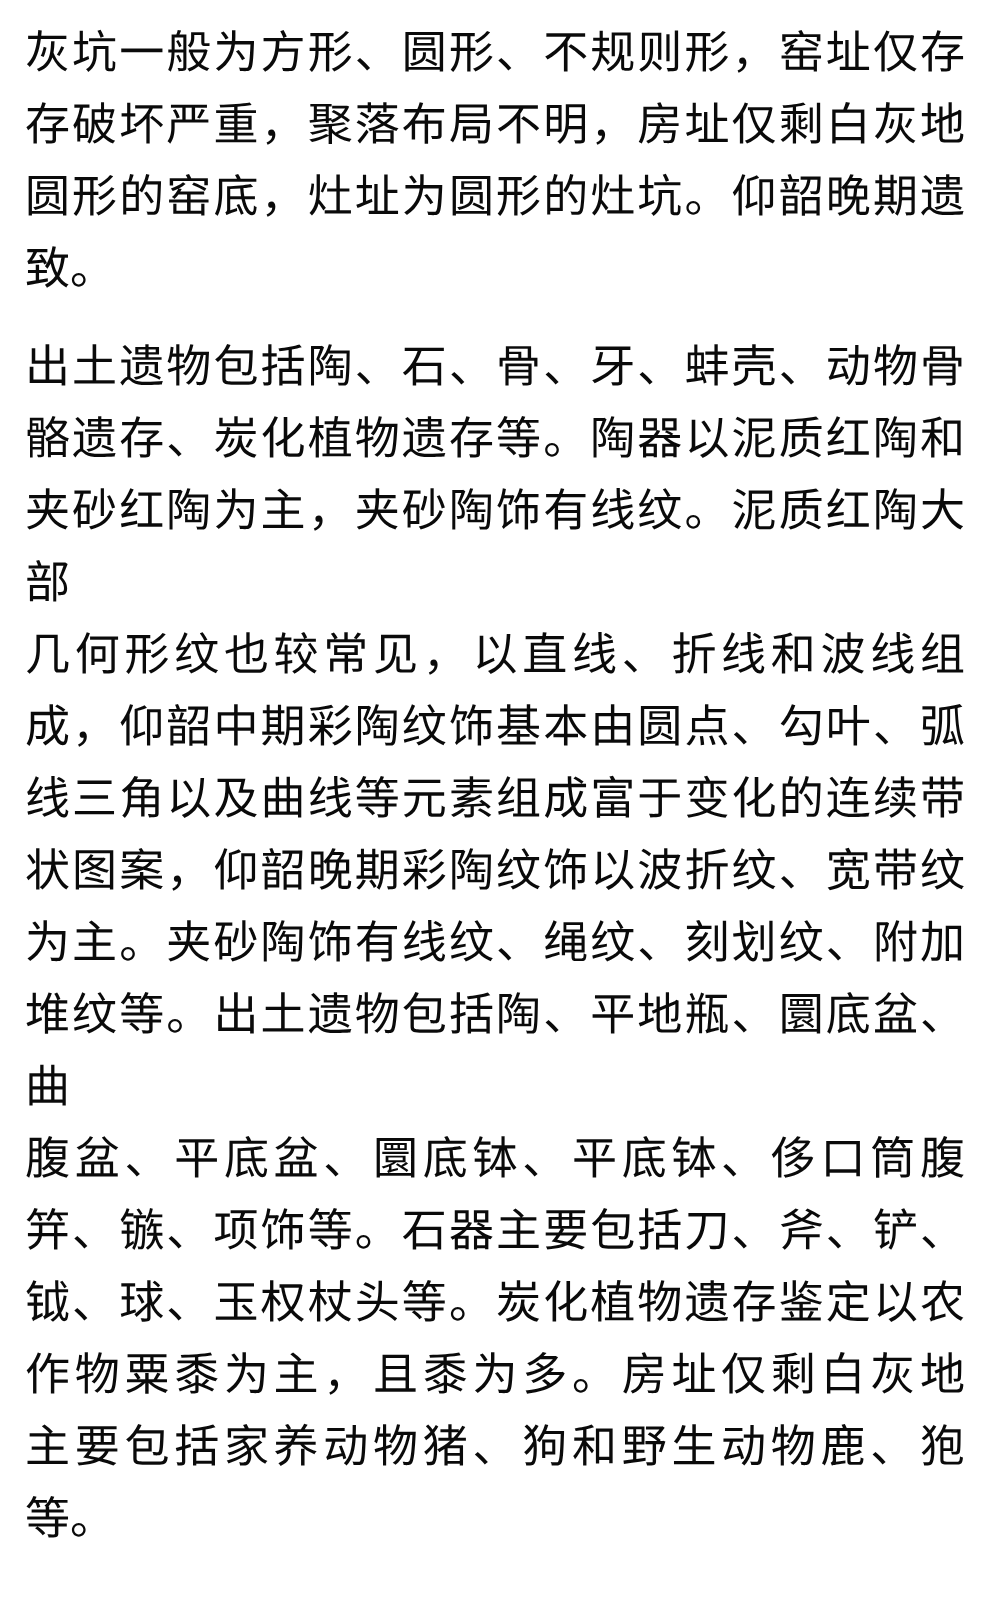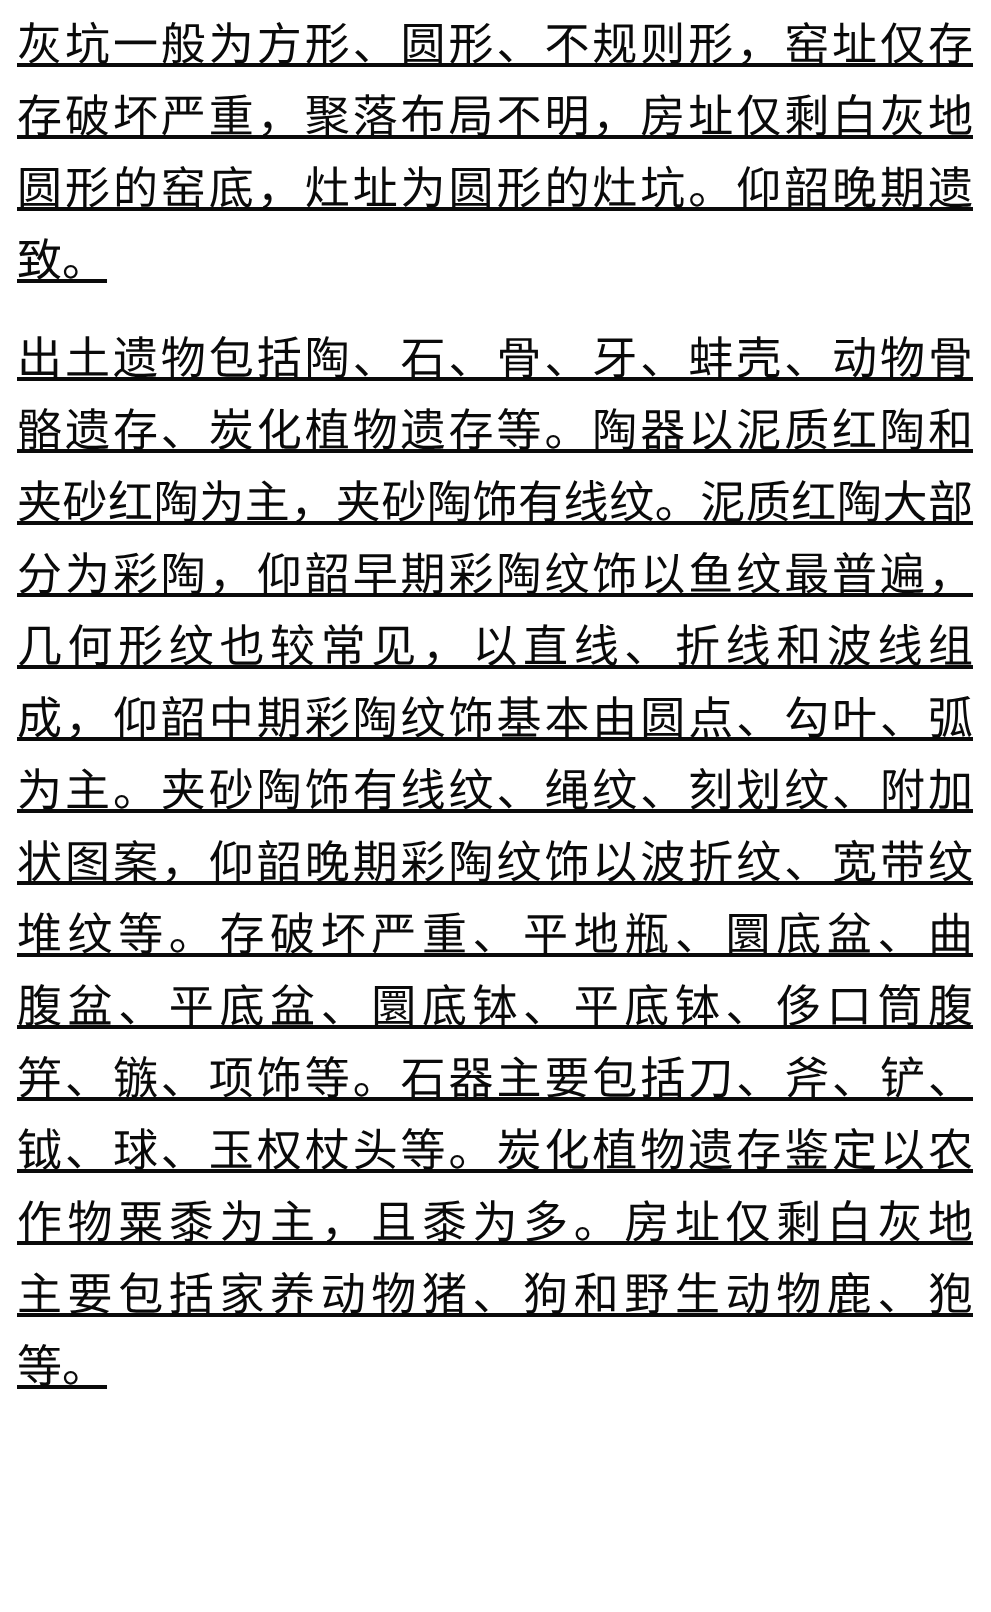--- a/index.html
+++ b/index.html
@@ -12,22 +12,21 @@
     width: 991px;
     height: 1612px;
     box-sizing: border-box;
     padding: 1px 10px 0 9px;
     background: #ffffff;
     overflow: hidden;
     font-family: "Liberation Sans", "DejaVu Sans", sans-serif;
     color: #0a0a0a;
   }
   .para {
-    margin: 8px;
-    text-decoration: underline;
+    margin: 16px;
   }
   .para + .para {
     margin-top: 26px;
   }
   .line {
     display: block;
     font-size: 45px;
     line-height: 72px;
     font-weight: 400;
     text-align: justify;
@@ -48,26 +47,26 @@
     <span class="line">灰坑一般为方形、圆形、不规则形，窑址仅存</span>
     <span class="line">存破坏严重，聚落布局不明，房址仅剩白灰地</span>
     <span class="line">圆形的窑底，灶址为圆形的灶坑。仰韶晚期遗</span>
     <span class="line line-last">致。</span>
   </p>
 
   <p class="para">
     <span class="line">出土遗物包括陶、石、骨、牙、蚌壳、动物骨</span>
     <span class="line">骼遗存、炭化植物遗存等。陶器以泥质红陶和</span>
     <span class="line">夹砂红陶为主，夹砂陶饰有线纹。泥质红陶大部</span>
-    <span class="line">分为彩陶，仰韶早期彩陶纹饰以鱼纹最普遍，</span>
     <span class="line">几何形纹也较常见，以直线、折线和波线组</span>
     <span class="line">成，仰韶中期彩陶纹饰基本由圆点、勾叶、弧</span>
+    <span class="line">线三角以及曲线等元素组成富于变化的连续带</span>
+    <span class="line">状图案，仰韶晚期彩陶纹饰以波折纹、宽带纹</span>
     <span class="line">为主。夹砂陶饰有线纹、绳纹、刻划纹、附加</span>
-    <span class="line">状图案，仰韶晚期彩陶纹饰以波折纹、宽带纹</span>
-    <span class="line">堆纹等。存破坏严重、平地瓶、圜底盆、曲</span>
+    <span class="line">堆纹等。出土遗物包括陶、平地瓶、圜底盆、曲</span>
     <span class="line">腹盆、平底盆、圜底钵、平底钵、侈口筒腹</span>
     <span class="line">笄、镞、项饰等。石器主要包括刀、斧、铲、</span>
     <span class="line">钺、球、玉权杖头等。炭化植物遗存鉴定以农</span>
     <span class="line">作物粟黍为主，且黍为多。房址仅剩白灰地</span>
     <span class="line">主要包括家养动物猪、狗和野生动物鹿、狍</span>
     <span class="line line-last">等。</span>
   </p>
 
 </main>
 

